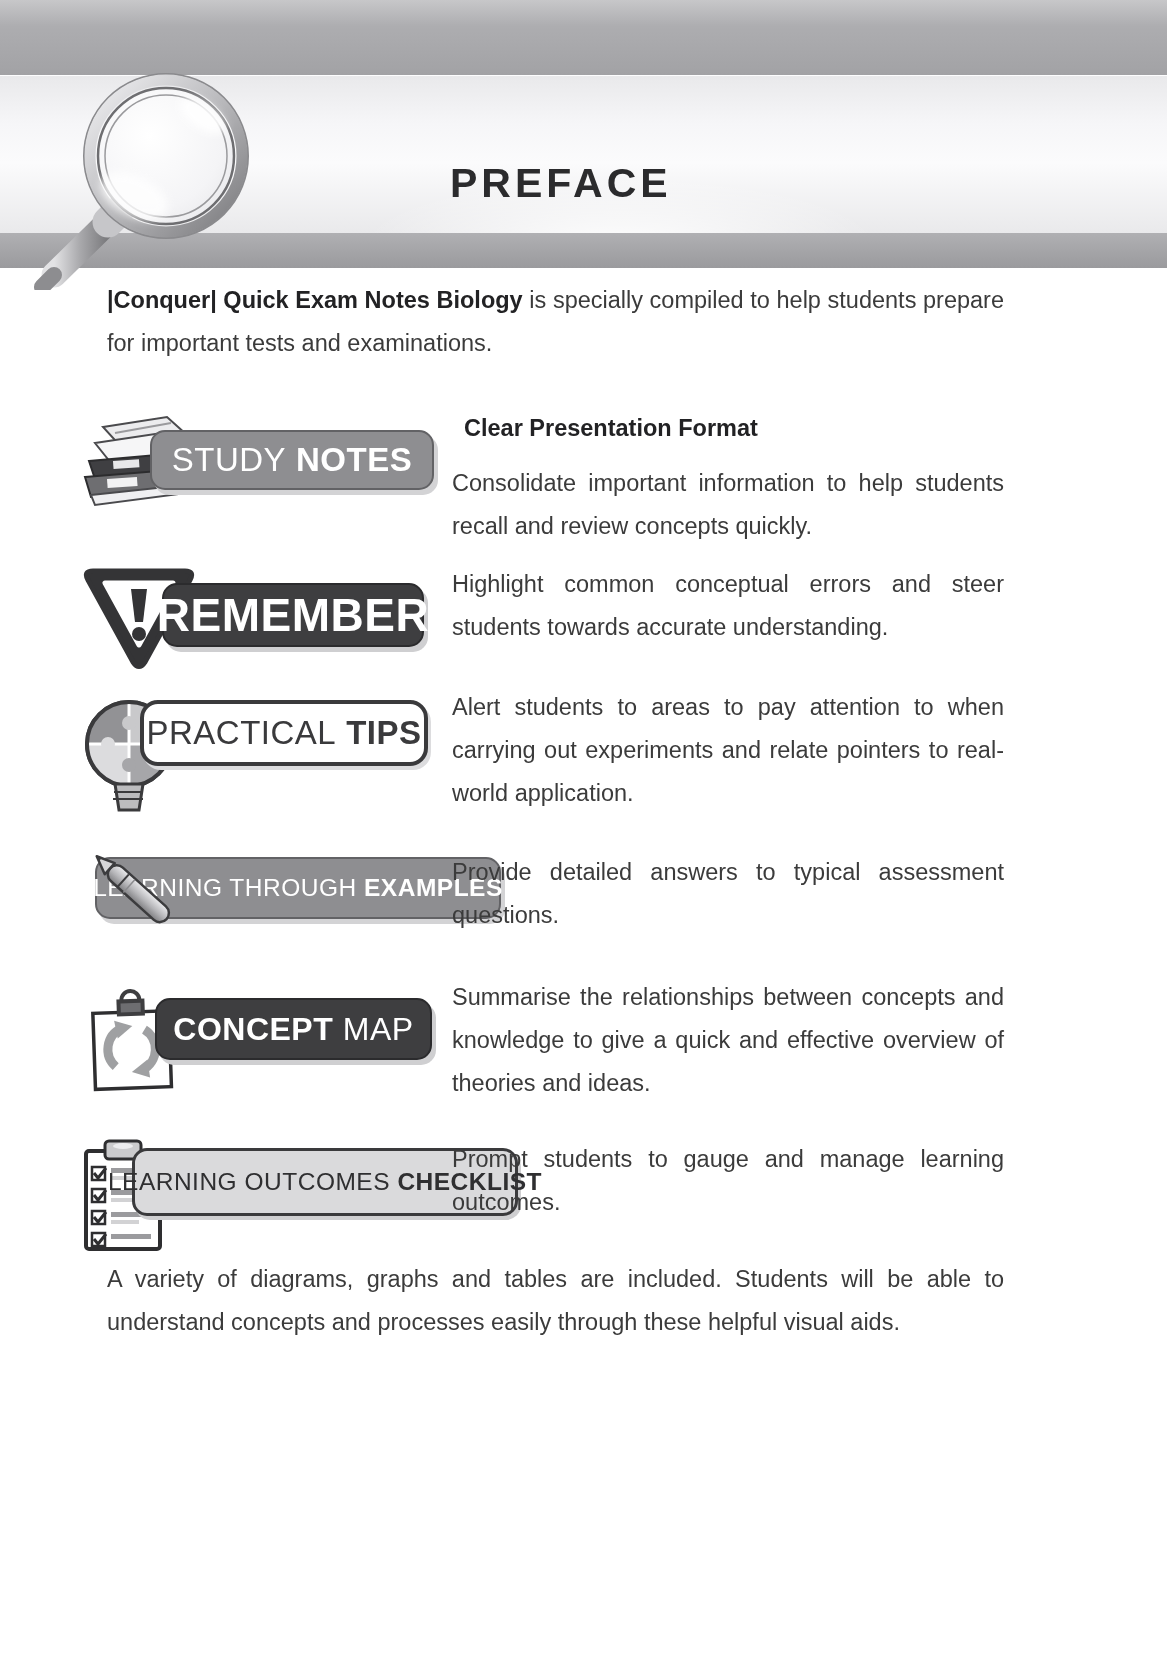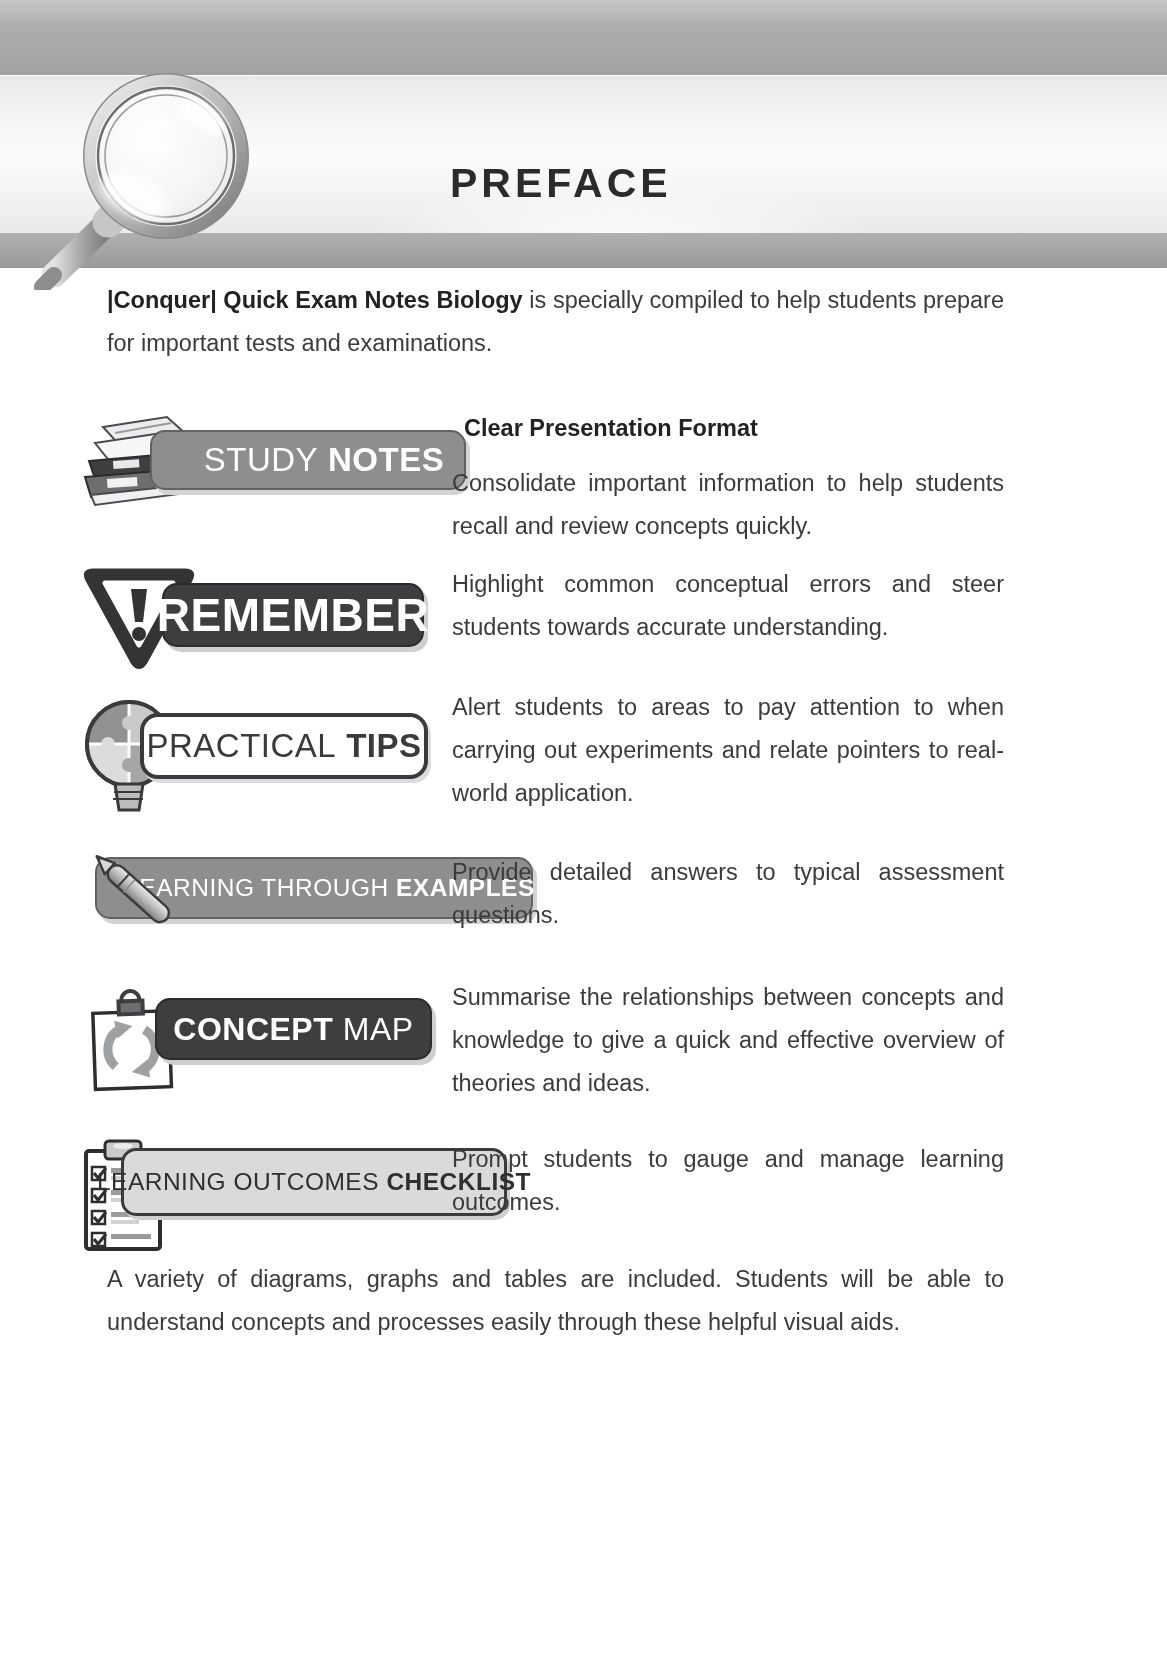--- a/index.html
+++ b/index.html
@@ -33,21 +33,21 @@
   .badge-cell{position:absolute;left:0;top:0;}
   .text-cell{position:absolute;left:377px;top:0;width:552px;}
   .feat-heading{margin:12px;font-size:23.5px;line-height:43px;font-weight:bold;color:#222224;}
   .feat-desc{margin:0;font-size:23.5px;line-height:43px;text-align:justify;color:#3b3b3b;}
   .badge{position:absolute;display:flex;align-items:center;justify-content:center;
     white-space:nowrap;border-radius:15px;}
   .badge .light{font-weight:400;letter-spacing:0.5px;}
   .badge .heavy{font-weight:800;letter-spacing:0.5px;}
   .badge .light + .heavy, .badge .heavy + .light{margin-left:0.30em;}
   .badge-gray{background:#8e8e91;border:2px solid #626265;color:#ffffff;
-    box-shadow:4px 5px 0 #d3d3d5;padding-left:32px;}
+    box-shadow:4px 5px 0 #d3d3d5;}
   .badge-dark{background:#3e3e40;border:2px solid #2b2b2d;color:#ffffff;
     box-shadow:4px 5px 0 #cfcfd1;}
   .badge-outline{background:#ffffff;border:4px solid #3a3a3c;color:#3a3a3c;
     border-radius:18px;box-shadow:3px 4px 0 #dcdcde;}
   .badge-lightgray{background:#dadadc;border:3px solid #3a3a3c;color:#2f2f31;
     box-shadow:3px 4px 0 #cfcfd1;}
   .icon{position:absolute;}
 </style>
 </head>
 <body>
@@ -156,21 +156,21 @@
           <line x1="12" y1="52" x2="96" y2="52" stroke="#ffffff" stroke-width="3"></line>
           <circle cx="54" cy="31" r="7" fill="#c9c9cb"></circle>
           <circle cx="33" cy="52" r="7" fill="#dcdcde"></circle>
           <circle cx="54" cy="73" r="7" fill="#a6a6a9"></circle>
           <circle cx="75" cy="52" r="7" fill="#929295"></circle>
           <circle cx="54" cy="52" r="42" fill="none" stroke="#3a3a3c" stroke-width="4"></circle>
           <path d="M40,92 h28 l-4,26 h-20 Z" fill="#bcbcbe" stroke="#3a3a3c" stroke-width="3"></path>
           <line x1="39" y1="100" x2="68" y2="100" stroke="#3a3a3c" stroke-width="2"></line>
           <line x1="38" y1="107" x2="68" y2="107" stroke="#3a3a3c" stroke-width="2"></line>
         </svg>
-        <div class="badge badge-outline" style="left:65px;top:27px;width:280px;height:58px;font-size:33px;">
+        <div class="badge badge-outline" style="left:65px;top:14px;width:280px;height:58px;font-size:33px;">
           <span class="light">PRACTICAL</span>
             <span class="heavy">TIPS</span>
         </div>
       </div>
       <div class="text-cell">
         <p class="feat-desc">Alert students to areas to pay attention to when carrying out experiments and relate pointers to real-world application.</p>
       </div>
     </div>
 
     <div class="row" style="top:851px;height:110px;">
@@ -248,21 +248,21 @@
             <path d="M14,80 l4,5 l8,-10" fill="none" stroke="#2e2e30" stroke-width="3"></path>
             <rect x="31" y="75" width="40" height="5" fill="#9b9b9e"></rect>
             <rect x="31" y="83" width="28" height="4" fill="#d2d2d4"></rect>
           </g>
           <g>
             <rect x="12" y="96" width="13" height="13" fill="#ffffff" stroke="#2e2e30" stroke-width="2.5"></rect>
             <path d="M14,102 l4,5 l8,-10" fill="none" stroke="#2e2e30" stroke-width="3"></path>
             <rect x="31" y="97" width="40" height="5" fill="#9b9b9e"></rect>
           </g>
         </svg>
-        <div class="badge badge-lightgray" style="left:46px;top:10px;width:380px;height:62px;font-size:24.5px;">
+        <div class="badge badge-lightgray" style="left:57px;top:10px;width:380px;height:62px;font-size:24.5px;">
           <span class="light">LEARNING OUTCOMES</span>
             <span class="heavy">CHECKLIST</span>
         </div>
       </div>
       <div class="text-cell">
         <p class="feat-desc">Prompt students to gauge and manage learning outcomes.</p>
       </div>
     </div>
 
   </section>

